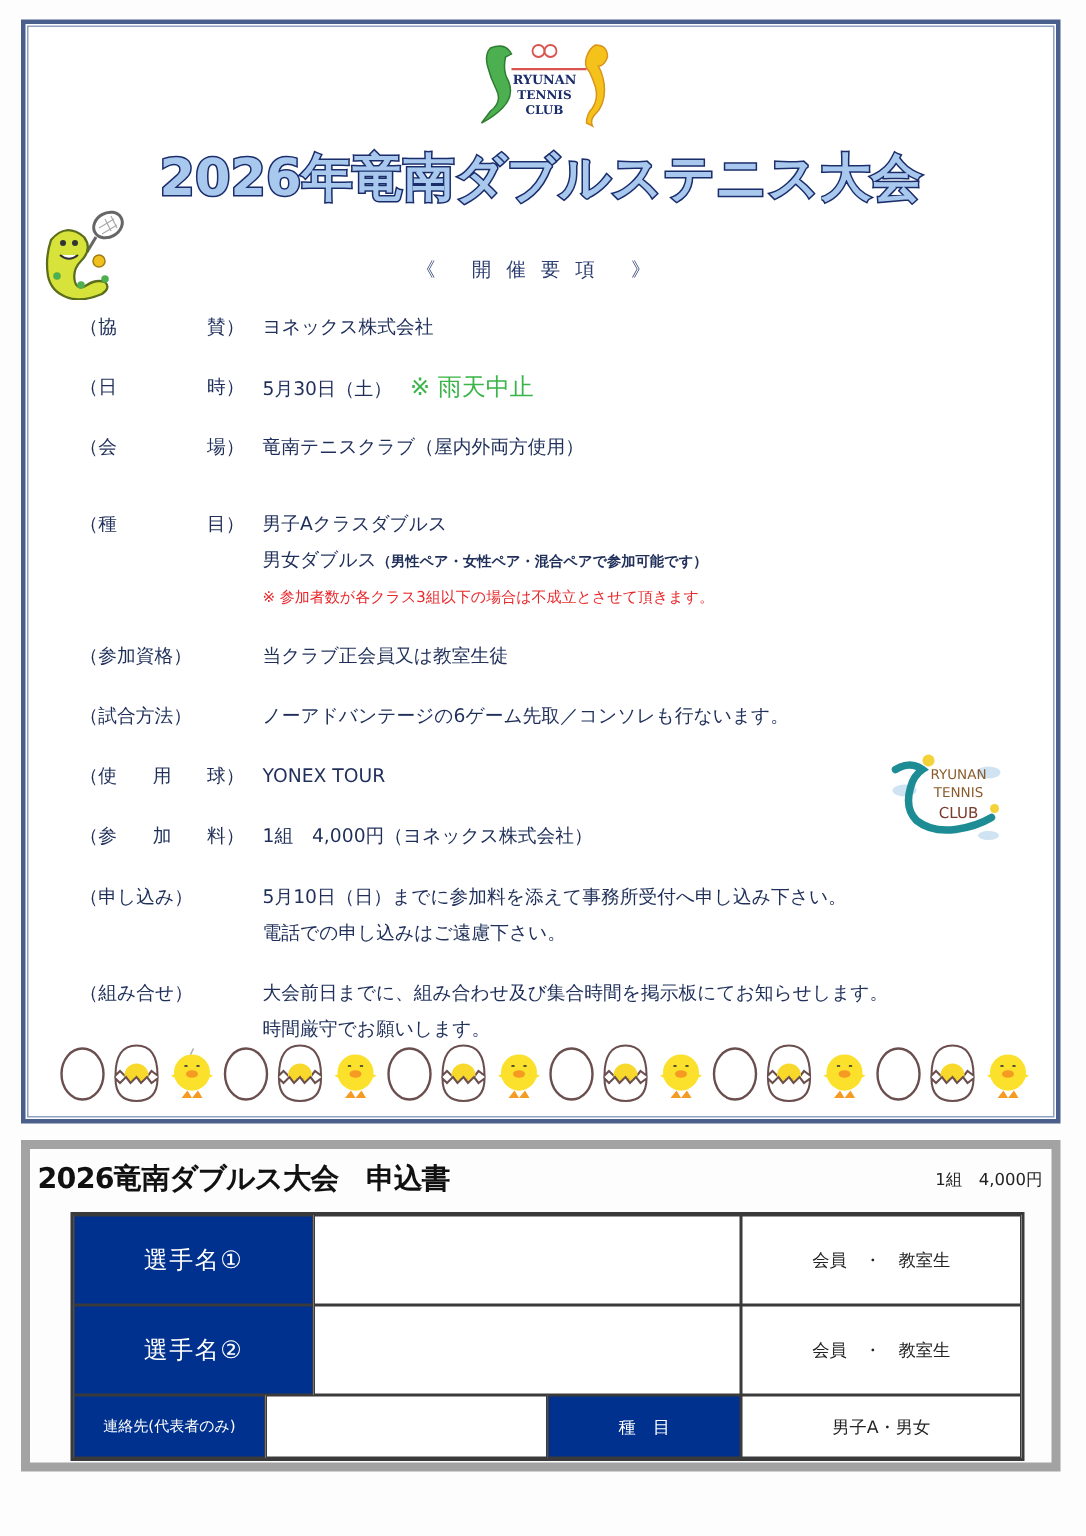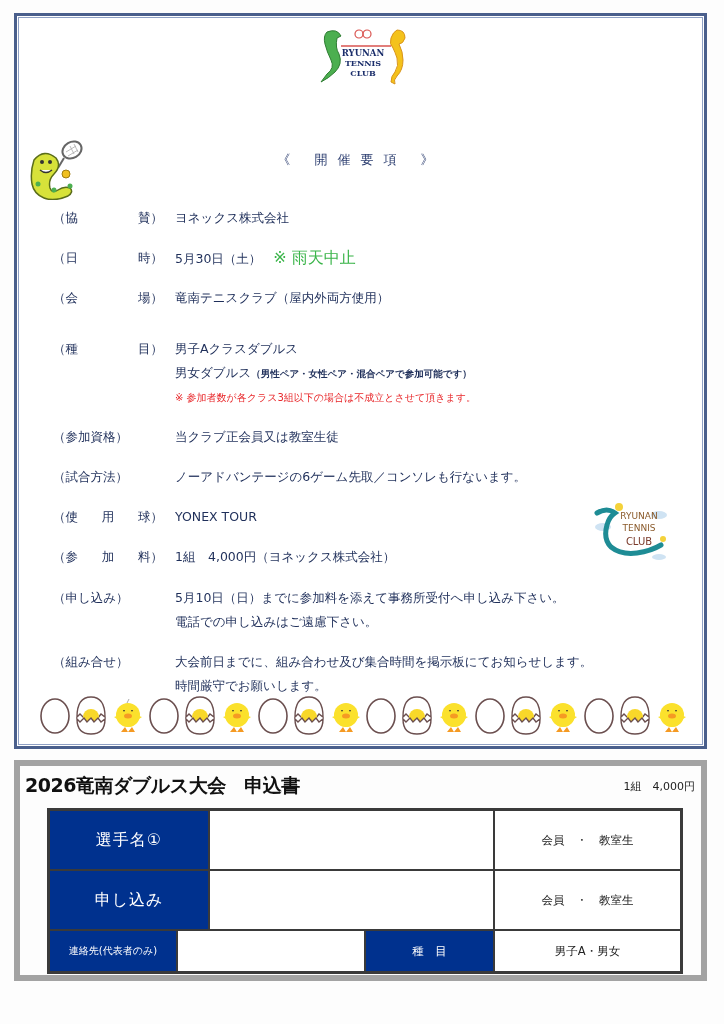--- a/index.html
+++ b/index.html
@@ -23,21 +23,21 @@
     color: #a9c8ee; letter-spacing: 0px;
     -webkit-text-stroke: 2px #1b2e6b;
     paint-order: stroke fill;
     text-shadow: 0 0 1px #1b2e6b;
   }
 
   .mascot-left { position: absolute; left: 7px; top: 122px; width: 62px; height: 62px; }
   .mascot-right { position: absolute; left: 572px; top: 483px; width: 84px; height: 70px; }
 
   .subheading {
-    position: absolute; left: 0; right: 0; top: 135px; text-align: center;
+    position: absolute; left: 0; right: 0; top: 155px; text-align: center;
     font-size: 13px; letter-spacing: 10px; color: #2c3e70;
   }
 
   
   .info { position: absolute; left: 36px; top: 190px; width: 620px; }
   .row { position: absolute; left: 0; width: 100%; font-size: 12.5px; line-height: 24px; color: #1f2f5a; }
   .row .label { position: absolute; left: 0; width: 110px; display: flex; justify-content: space-between; }
   .row .value { position: absolute; left: 122px; white-space: nowrap; }
   .row .value .line { display: block; }
   .note-green { color: #3bb54a; font-size: 16px; margin-left: 12px; }
@@ -84,20 +84,21 @@
 
       <circle cx="46" cy="8" r="4" fill="none" stroke="#d9534f" stroke-width="1.2"></circle>
       <circle cx="54" cy="8" r="4" fill="none" stroke="#d9534f" stroke-width="1.2"></circle>
       <line x1="28" y1="20" x2="78" y2="20" stroke="#d9534f" stroke-width="1.5"></line>
       <text x="50" y="30" text-anchor="middle" font-family="DejaVu Serif, serif" font-weight="bold" font-size="8.5" fill="#1b2e6b">RYUNAN</text>
       <text x="50" y="40" text-anchor="middle" font-family="DejaVu Serif, serif" font-weight="bold" font-size="8" fill="#1b2e6b">TENNIS</text>
       <text x="50" y="50" text-anchor="middle" font-family="DejaVu Serif, serif" font-weight="bold" font-size="8" fill="#1b2e6b">CLUB</text>
     </svg>
   </div>
 
+  <div class="title">2026年竜南ダブルステニス大会</div>
 
   <div class="mascot-left">
     <svg width="62" height="62" viewBox="0 0 62 62">
       <ellipse cx="48" cy="12" rx="10" ry="8" fill="#fff" stroke="#666" stroke-width="2" transform="rotate(-30 48 12)"></ellipse>
       <path d="M42 14 l10 -6 M44 18 l10 -6 M46 8 l4 8 M50 6 l4 8" stroke="#aaa" stroke-width="0.8"></path>
       <line x1="40" y1="20" x2="34" y2="30" stroke="#666" stroke-width="2"></line>
       <path d="M10 22 q10 -12 22 -2 q6 8 -2 16 q-6 6 -4 14 q2 6 8 2 q6 -4 12 -2 q4 4 -2 8 q-14 6 -24 2 q-10 -4 -12 -14 q-2 -12 2 -24z" fill="#d7e23a" stroke="#5a6d1a" stroke-width="1.5"></path>
       <circle cx="18" cy="24" r="2" fill="#333"></circle>
       <circle cx="26" cy="24" r="2" fill="#333"></circle>
       <path d="M16 32 q6 5 12 0" stroke="#333" stroke-width="1.4" fill="#fff"></path>
@@ -350,21 +351,21 @@
 
     <div class="cell blue" style="left:0; top:0; width:160px; height:60px;">
       <span class="big">選手名①</span>
     </div>
     <div class="cell white" style="left:160px; top:0; width:285px; height:60px;"></div>
     <div class="cell white" style="left:445px; top:0; width:187px; height:60px;">
       <span class="md">会員　・　教室生</span>
     </div>
 
     <div class="cell blue" style="left:0; top:60px; width:160px; height:60px;">
-      <span class="big">申し込み</span>
+      <span class="big">選手名②</span>
     </div>
     <div class="cell white" style="left:160px; top:60px; width:285px; height:60px;"></div>
     <div class="cell white" style="left:445px; top:60px; width:187px; height:60px;">
       <span class="md">会員　・　教室生</span>
     </div>
 
     <div class="cell blue" style="left:0; top:120px; width:128px; height:42px;">
       <span class="sm">連絡先(代表者のみ)</span>
     </div>
     <div class="cell white" style="left:128px; top:120px; width:188px; height:42px;"></div>

